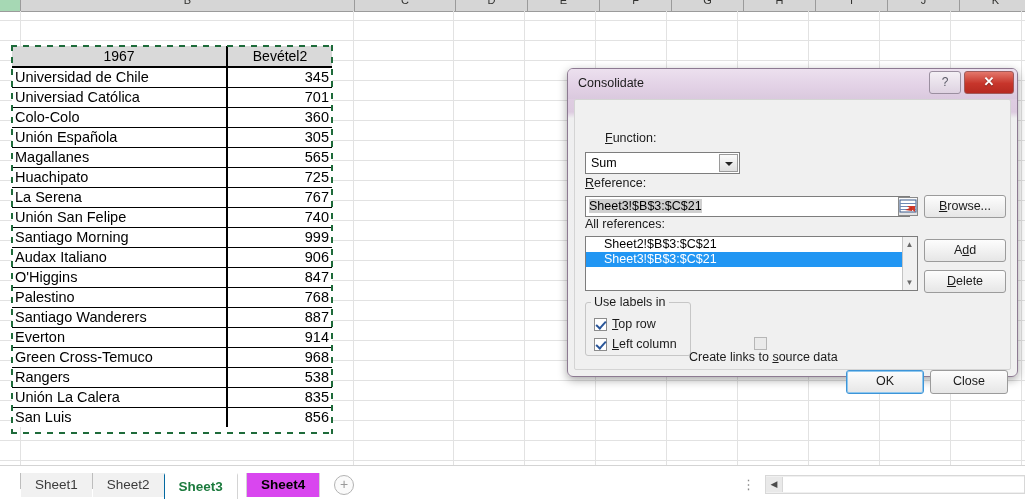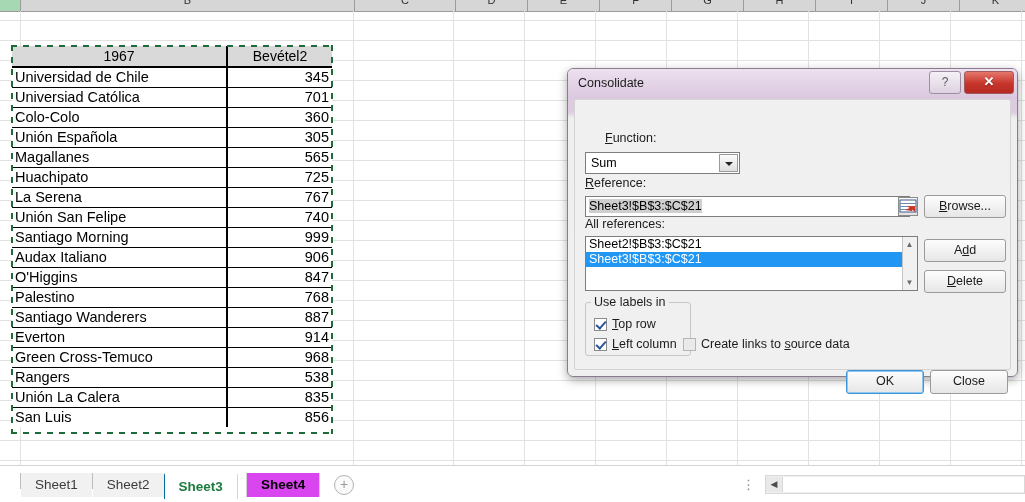--- a/index.html
+++ b/index.html
@@ -199,21 +199,21 @@
   .btn-add    { left: 349px; top: 139px; width: 82px; }
   .btn-delete { left: 349px; top: 170px; width: 82px; }
 
   .ref-list {
     position: absolute; left: 10px; top: 136px; width: 333px; height: 55px;
     background: #ffffff; border: 1px solid #7d7d7d; box-sizing: border-box;
     overflow: hidden;
   }
   .ref-item {
     height: 15px; line-height: 15px; font-size: 12.5px;
-    padding-left: 3px; color: #000; cursor: pointer; white-space: nowrap;
+    padding-left: 18px; color: #000; cursor: pointer; white-space: nowrap;
   }
   .ref-item.selected { background: #2196f3; color: #ffffff; }
   .list-scroll {
     position: absolute; right: 0; top: 0; width: 14px; height: 53px;
     background: #f1f1f1; border-left: 1px solid #c3c3c3;
   }
   .list-scroll .sb-up, .list-scroll .sb-dn {
     position: absolute; left: 0; width: 13px; height: 13px;
     font-size: 8px; color: #6a6a6a; text-align: center; line-height: 13px; cursor: pointer;
   }
@@ -488,21 +488,21 @@
         <div class="fieldset-legend">Use labels in</div>
       </div>
       <div class="cbrow" style="left:19px; top:217px;">
         <span class="cb checked"></span>
         <span><u>T</u><span>op row</span></span>
       </div>
       <div class="cbrow" style="left:19px; top:237px;align-items:center;">
         <span class="cb checked"></span>
         <span><u>L</u><span>eft column</span></span>
       </div>
-      <div class="cbrow" style="left:108px; top:237px;">
+      <div class="cbrow" style="left:114px; top:237px;flex-direction:column;">
         <span class="cb disabled"></span>
         <span><span>Create links to </span><u>s</u><span>ource data</span></span>
       </div>
 
       <div class="btn btn-ok">OK</div>
       <div class="btn btn-close">Close</div>
 
     </div>
   </div>
 

